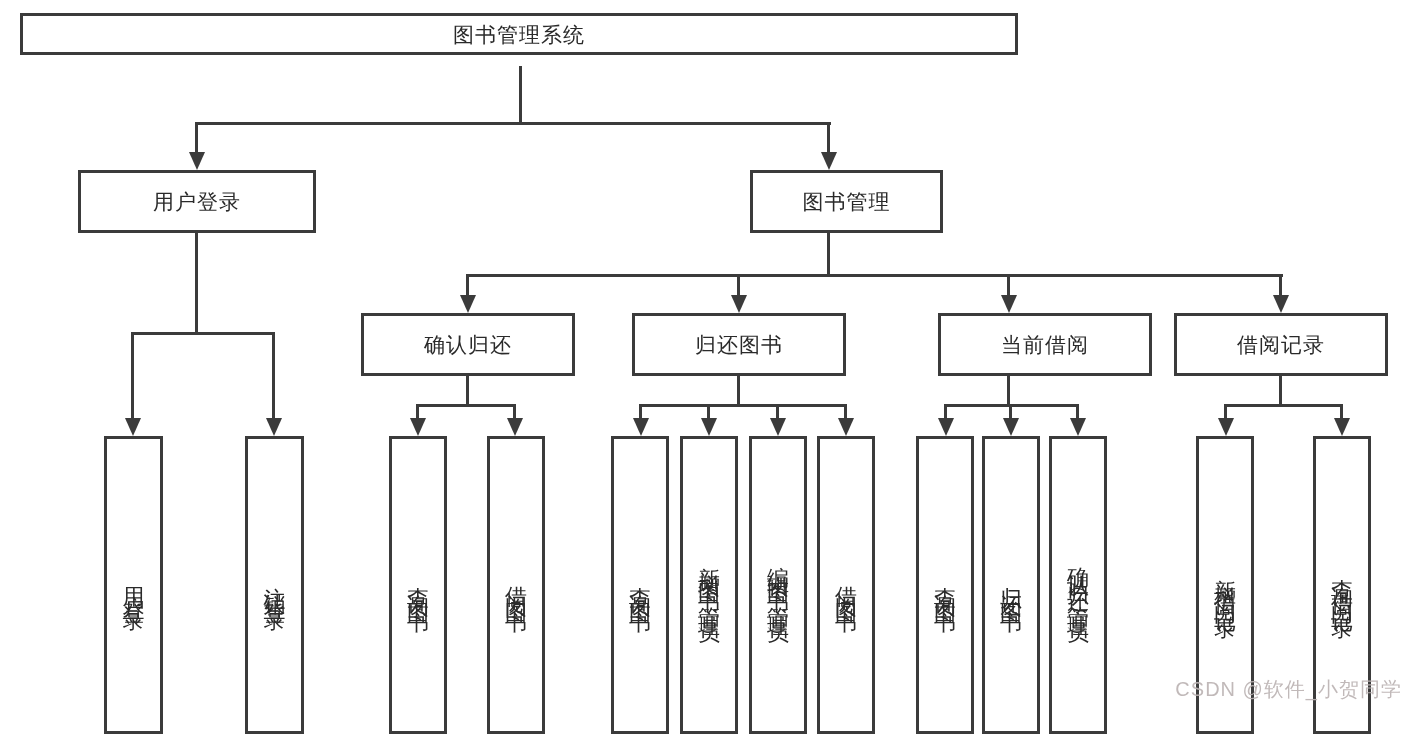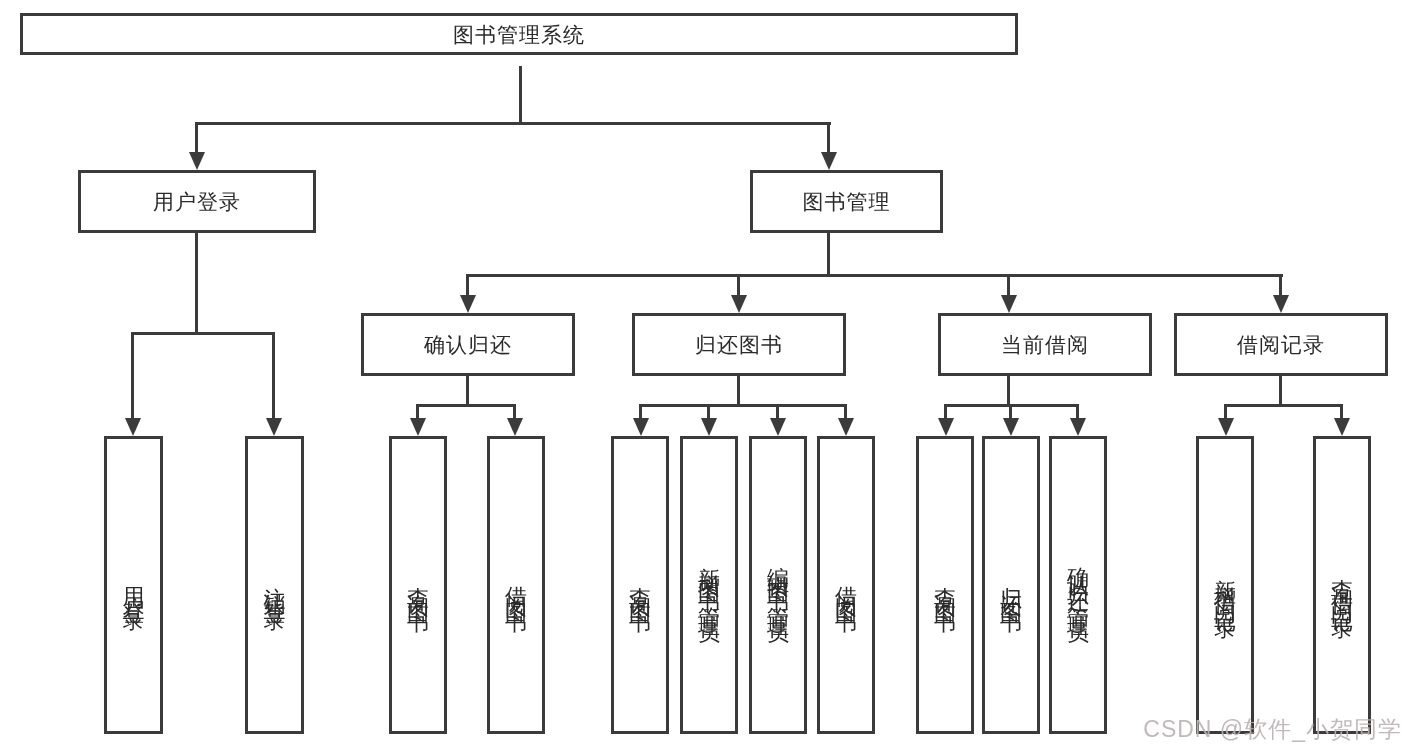--- a/index.html
+++ b/index.html
@@ -17,22 +17,22 @@
     writing-mode:vertical-rl;text-orientation:mixed;
     font-size:22px;letter-spacing:8px;line-height:1;
   }
   .line{position:absolute;background:#3b3b3b;}
   .arrowhead{
     position:absolute;width:0;height:0;
     border-left:8px solid transparent;border-right:8px solid transparent;
     border-top:18px solid #3b3b3b;
   }
   .watermark{
-    position:absolute;right:3px;top:714px;z-index:5;
-    font-size:23px;color:#bcb4b4;letter-spacing:1px;opacity:.92;
+    position:absolute;right:3px;top:676px;z-index:5;
+    font-size:20px;color:#bcb4b4;letter-spacing:1px;opacity:.92;
     white-space:nowrap;
   }
 </style>
 </head>
 <body>
 
 <div id="canvas">
 
   <div class="line" style="left:519px;top:66px;width:3px;height:58px;"></div>
   <div class="line" style="left:195px;top:122px;width:636px;height:3px;"></div>

